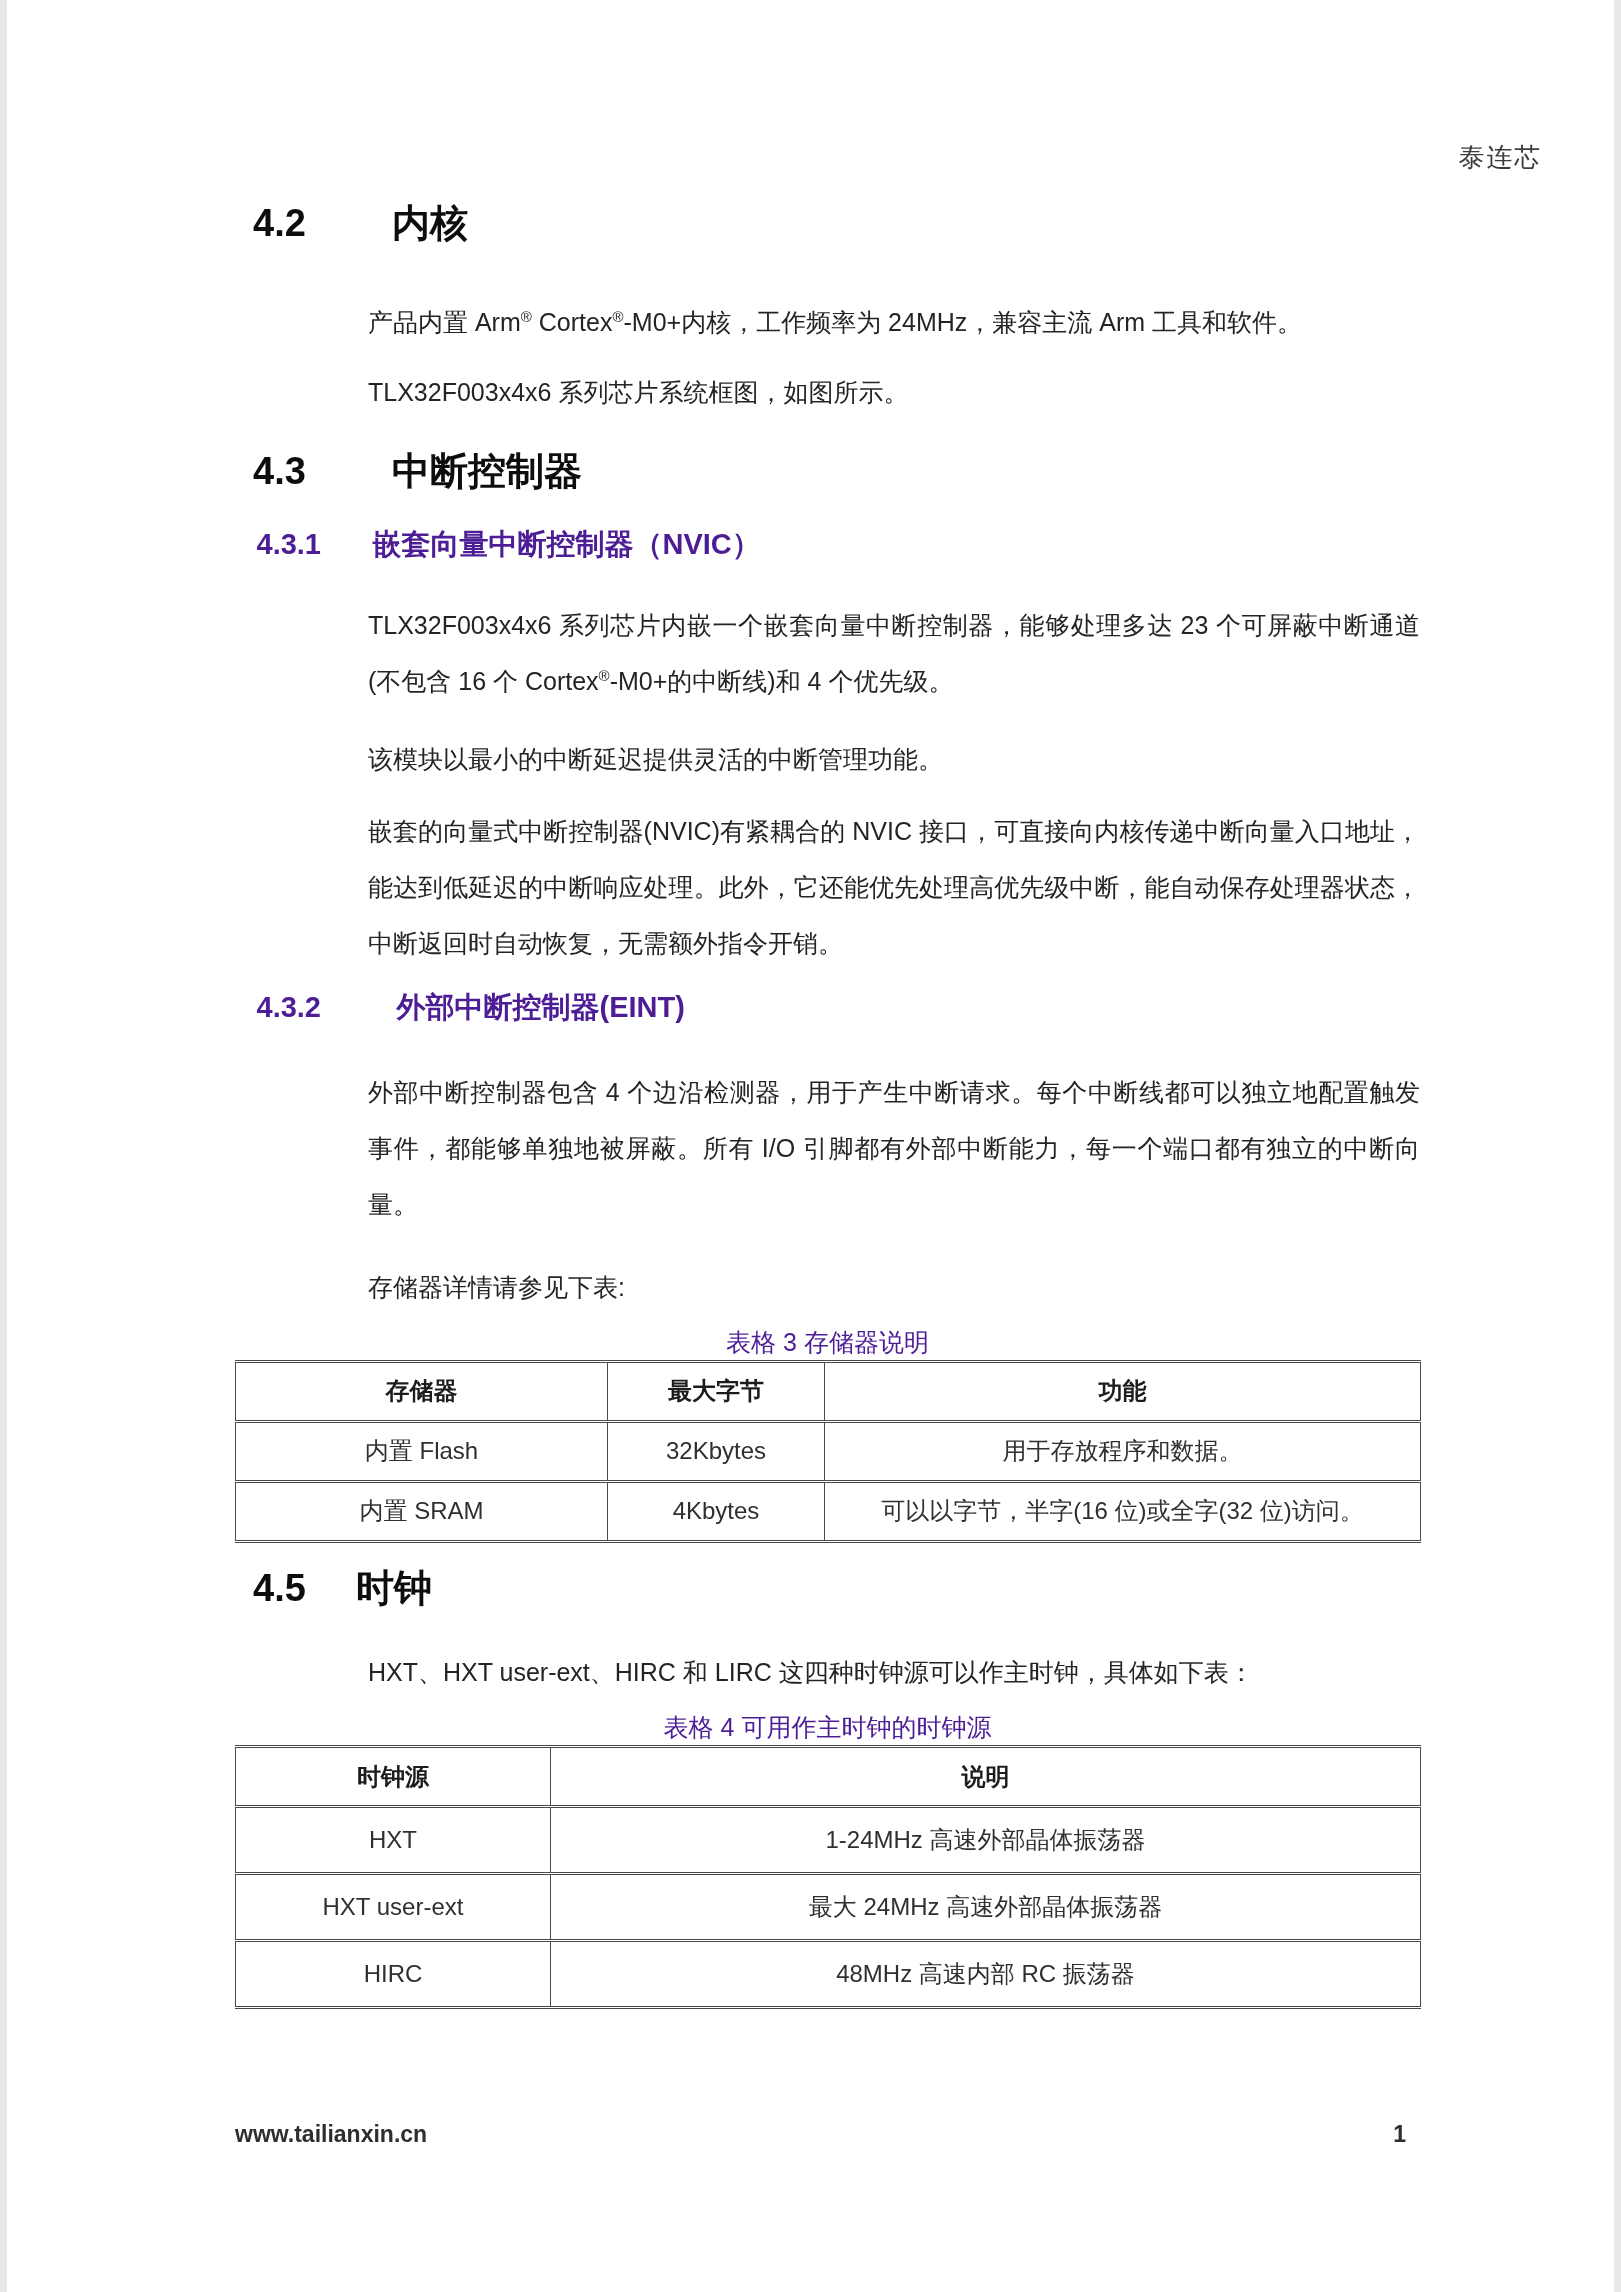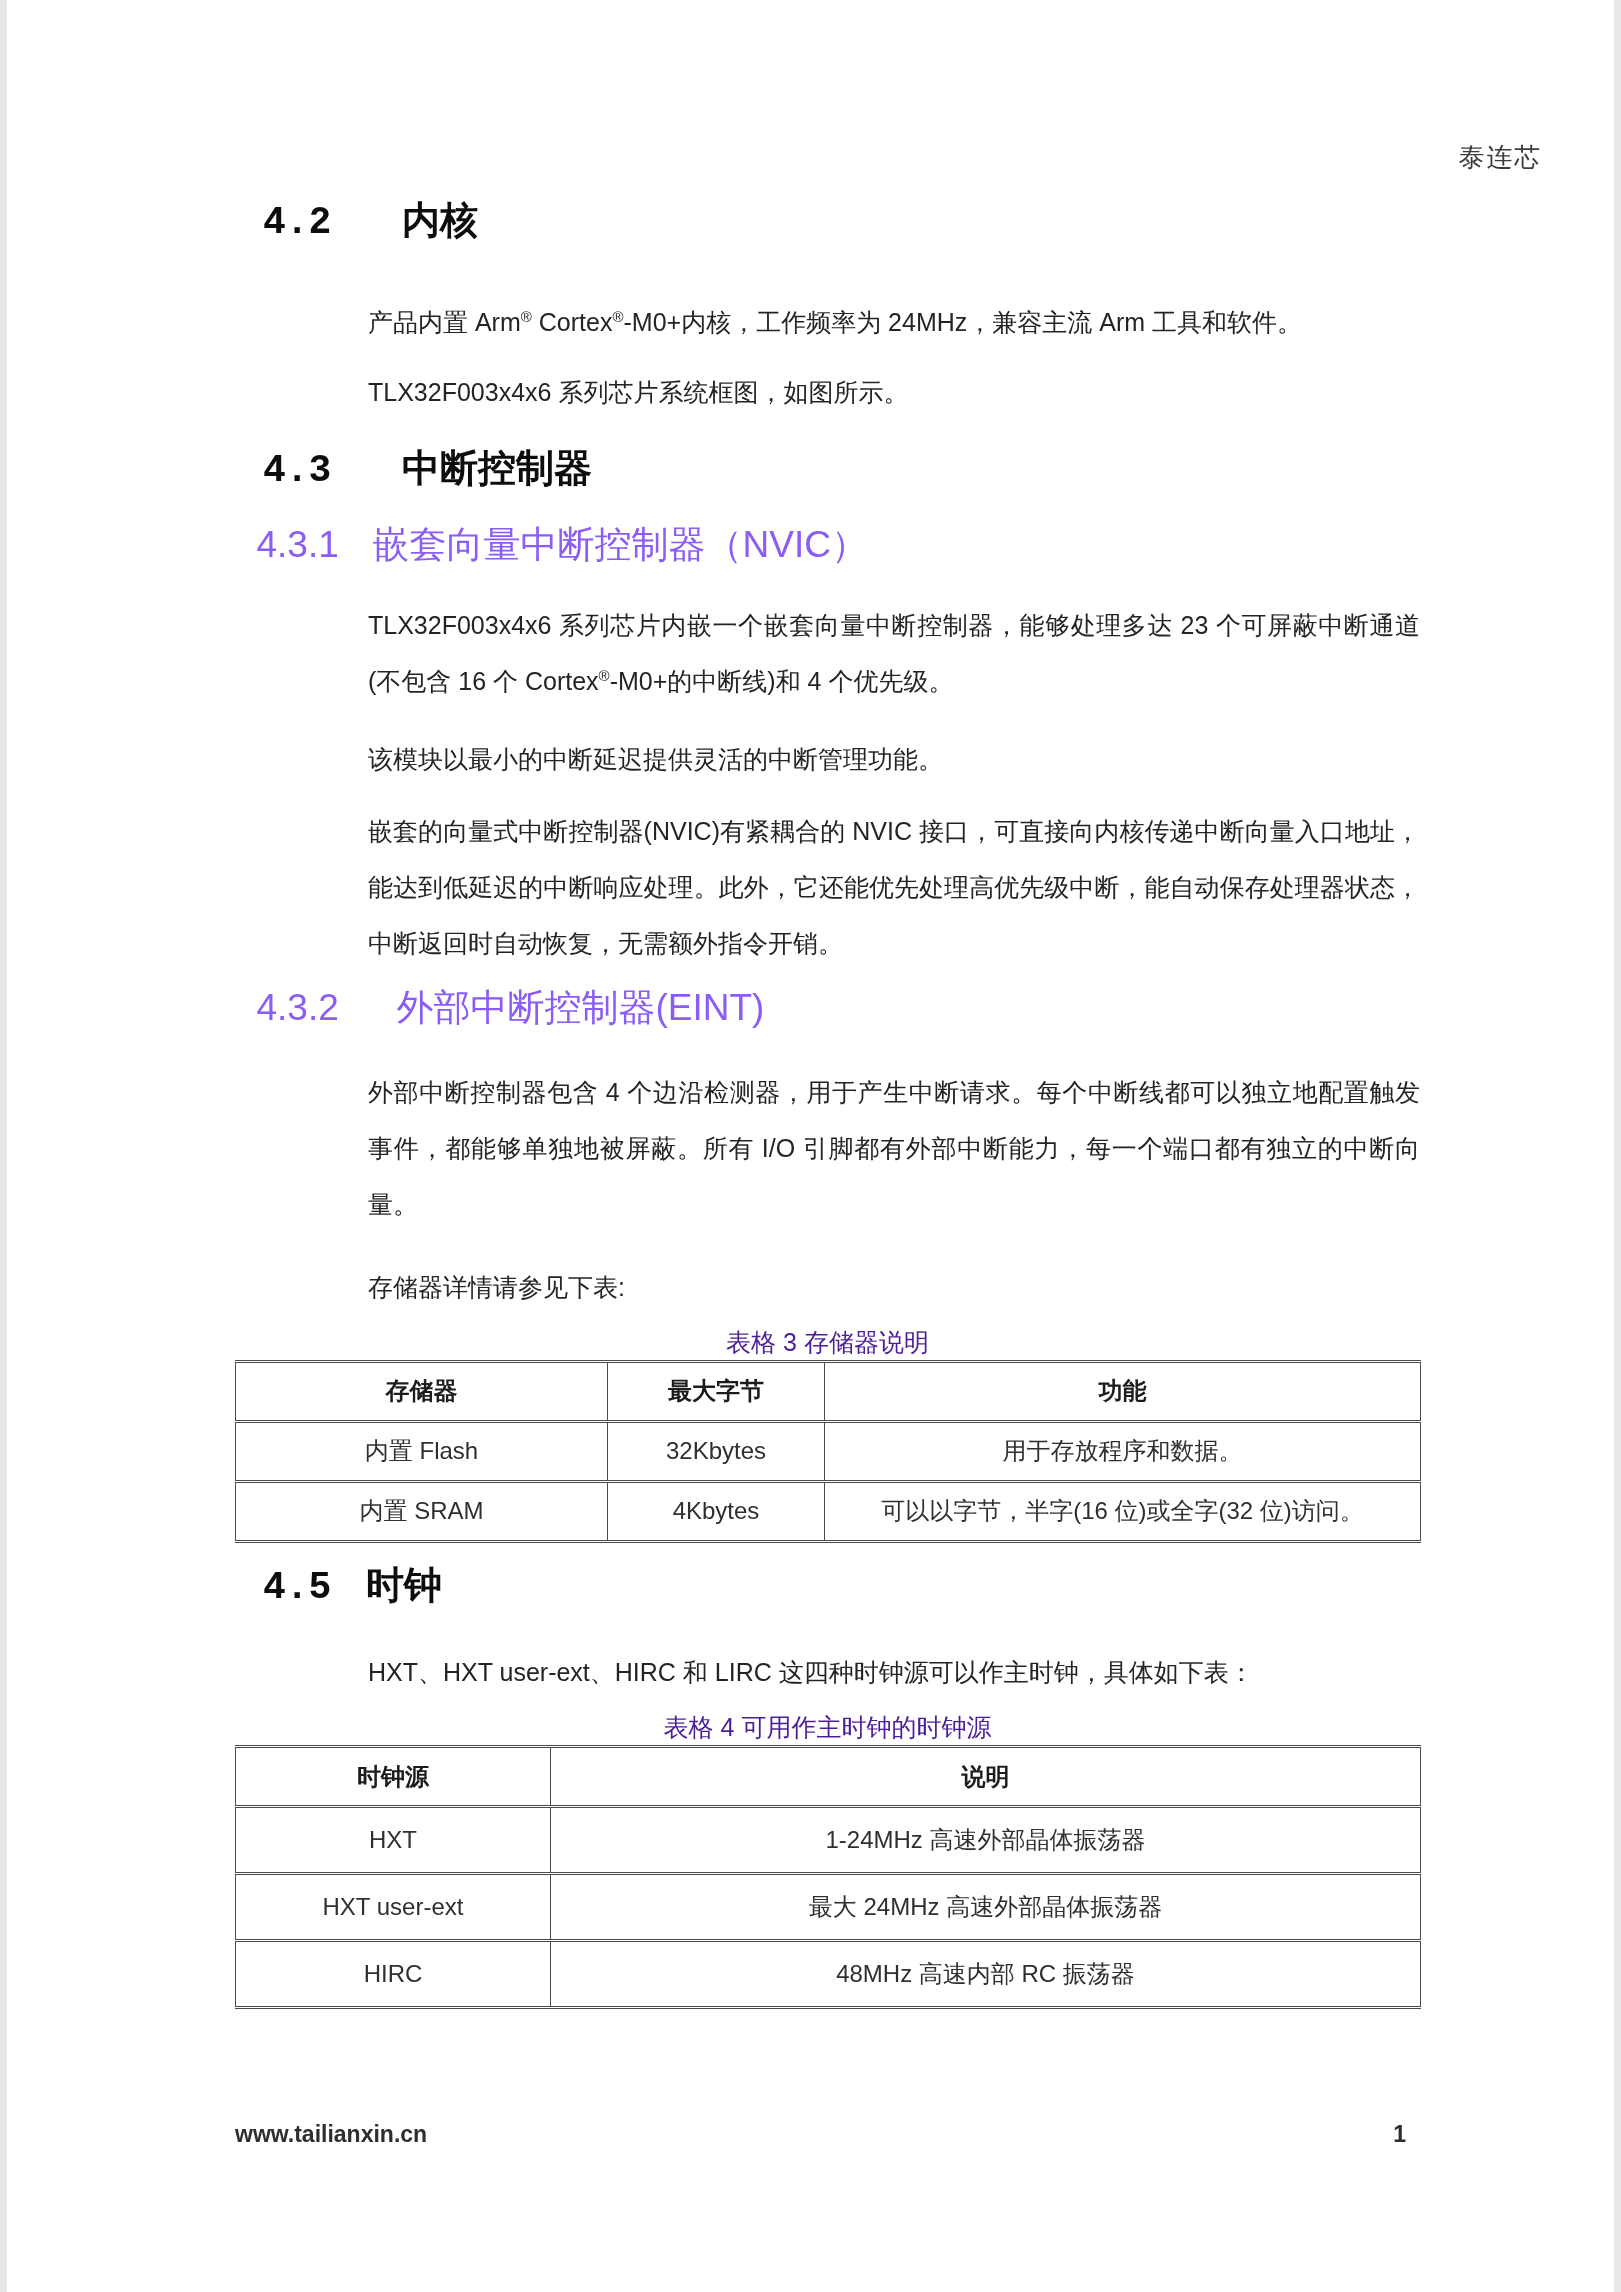--- a/index.html
+++ b/index.html
@@ -22,36 +22,35 @@
     height: 32px;
     text-align: right;
     padding-right: 72px;
     font-size: 26px;
     color: #3c3c3c;
     letter-spacing: 1.8px;
   }
   .h2 {
     display: flex;
     align-items: center;
-    margin: 27px 0 0 28px;
+    margin: 27px 0 0 18px;
     font-size: 38px;
     font-weight: bold;
     color: #0d0d0d;
     line-height: 48px;
-    font-family: Liberation Mono, monospace;
   }
   .h2 .h-num { width: 139px; flex: none; }
   .h2.narrow-gap .h-num { width: 103px; }
   .h3 {
     display: flex;
     align-items: baseline;
     margin: 29px 0 0 21.5px;
-    font-size: 37px;
-    font-weight: normal;
-    color: #8b5cf6;
+    font-size: 29px;
+    font-weight: bold;
+    color: #4c1d95;
     line-height: 41px;
   }
   .h3 .h-num { width: 116px; flex: none; }
   .para {
     margin: 16px 16px 0 133px;
     width: 1052px;
     font-size: 25px;
     line-height: 56px;
     text-align: justify;
     color: #242424;

